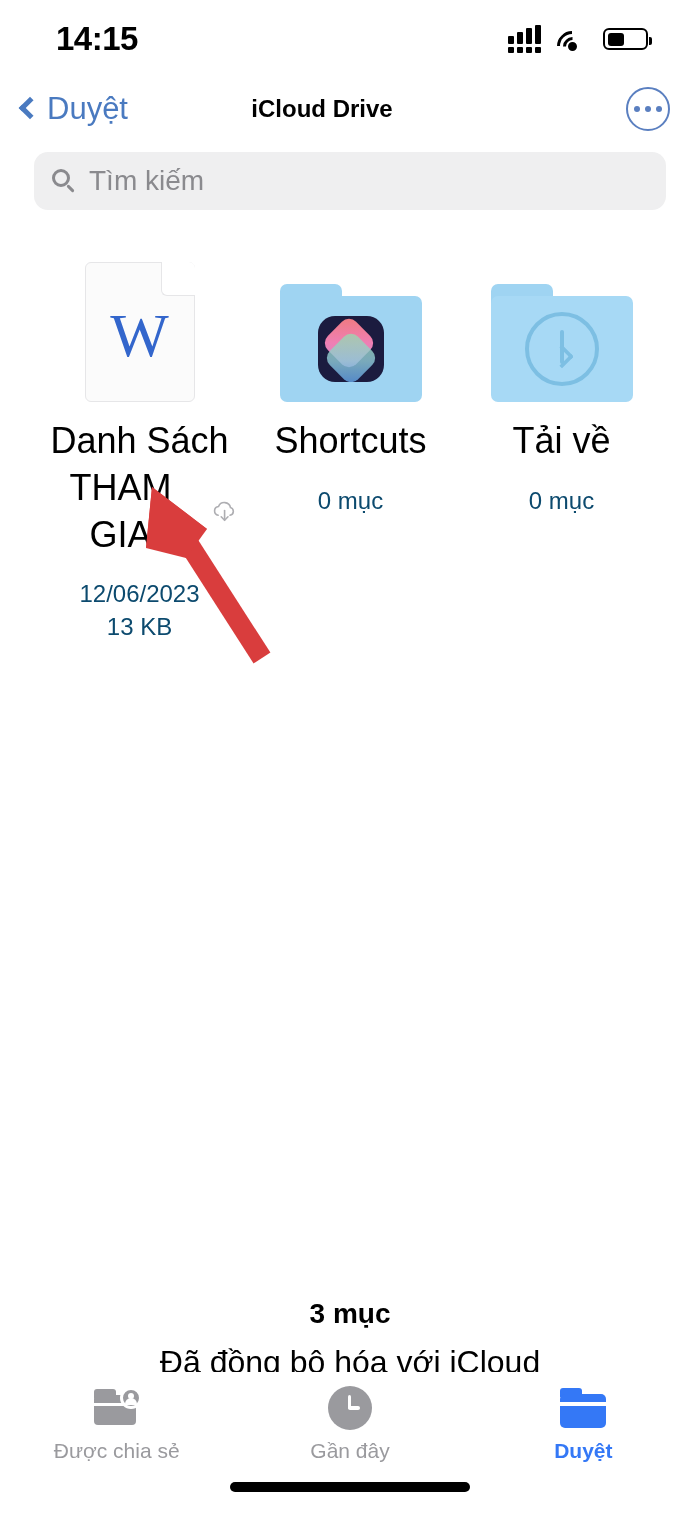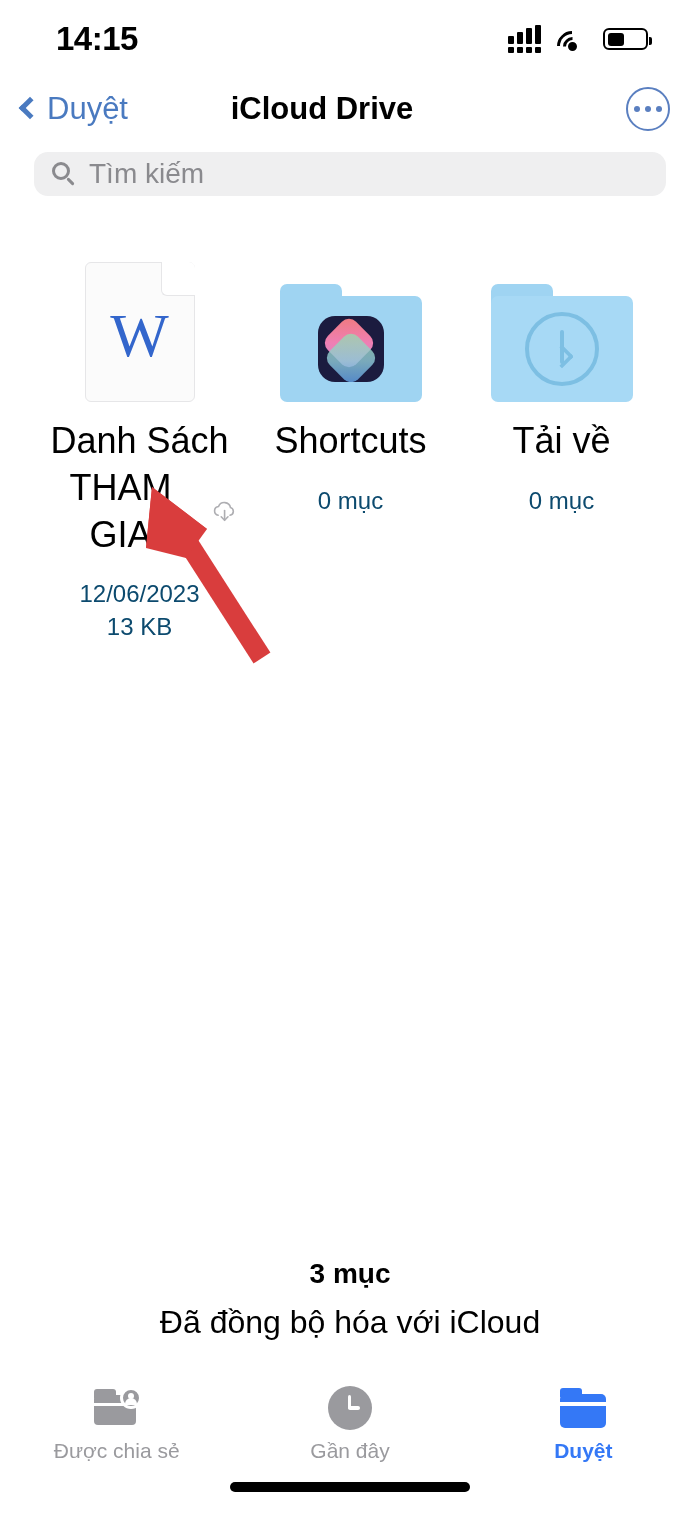--- a/index.html
+++ b/index.html
@@ -52,32 +52,32 @@
   }
   .nav-back {
     position:absolute; left:22px; top:50%; transform:translateY(-50%);
     display:flex; align-items:center; gap:9px;
     color:#4a7ac0; font-size:31px; cursor:pointer;
   }
   .chev-left { width:16px; height:16px; border-left:5px solid #4a7ac0; border-bottom:5px solid #4a7ac0;
                transform:rotate(45deg); margin-bottom:2px; }
   .nav-title {
     position:absolute; left:0; width:644px; top:50%; transform:translateY(-50%);
-    text-align:center; font-size:31px; font-weight:700; color:#000;
+    text-align:center; font-size:24px; font-weight:700; color:#000;
   }
   .nav-more {
     position:absolute; right:30px; top:50%; transform:translateY(-50%);
     width:44px; height:44px; border:2.5px solid #5a7fc0; border-radius:50%;
     display:flex; align-items:center; justify-content:center; gap:5px; cursor:pointer;
   }
   .nav-more span { width:6px; height:6px; background:#5a7fc0; border-radius:50%; }
 
   
   .search {
-    position:absolute; top:152px; left:34px; width:632px; height:44px;
+    position:absolute; top:152px; left:34px; width:632px; height:58px;
     background:#efeff0; border-radius:14px;
     display:flex; align-items:center; padding:0 18px; cursor:text;
   }
   .search-icon { position:relative; width:24px; height:24px; margin-right:13px; flex:0 0 auto; }
   .search-icon .ring { position:absolute; width:18px; height:18px; border:3px solid #8a8a8e;
                        border-radius:50%; left:0; top:0; }
   .search-icon .hdl { position:absolute; width:9px; height:3px; background:#8a8a8e;
                       border-radius:2px; transform:rotate(45deg); left:14px; top:18px; }
   .search-ph { font-size:28px; color:#8a8a8e; }
 
@@ -148,21 +148,21 @@
   }
   .name-row2 { display:flex; align-items:center; justify-content:center; gap:8px; }
   .cloud-dl { position:relative; width:30px; height:24px; flex:0 0 auto; }
   .cloud-dl svg { display:block; }
   .cell-meta { font-size:24px; color:#0c4a6e; text-align:center; line-height:1.35; margin-top:20px; }
 
   
   .footer {
     position:absolute; left:0; width:700px; top:1258px; text-align:center;
   }
-  .footer-count { font-size:28px; font-weight:700; color:#000; }
+  .footer-count { font-size:28px; font-weight:700; color:#000;margin-top:40px; }
   .footer-sync { font-size:32px; color:#000; margin-top:14px; }
 
   
   .tabbar {
     position:absolute; left:0; bottom:0; width:700px; height:142px;
     background:#ffffff; display:flex; align-items:flex-start; padding-top:12px;
   }
   .tab { flex:1; display:flex; flex-direction:column; align-items:center; gap:7px; cursor:pointer; }
   .tab-label { font-size:21px; color:#9a9a9e; }
   .tab.active .tab-label { color:#3478f6; font-weight:700; }

